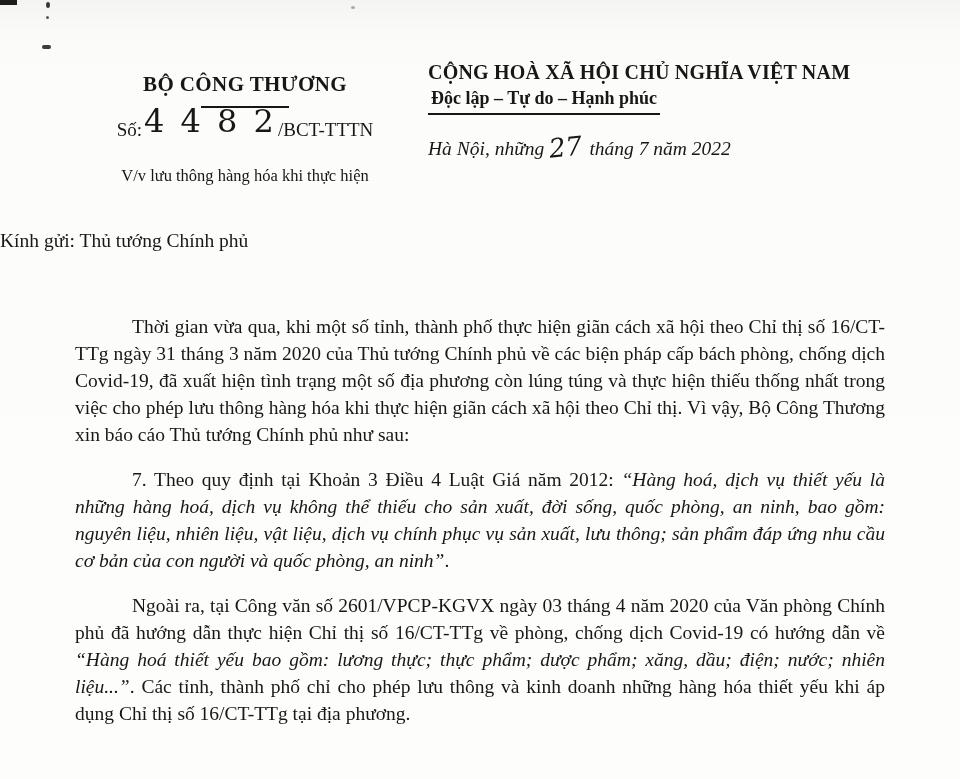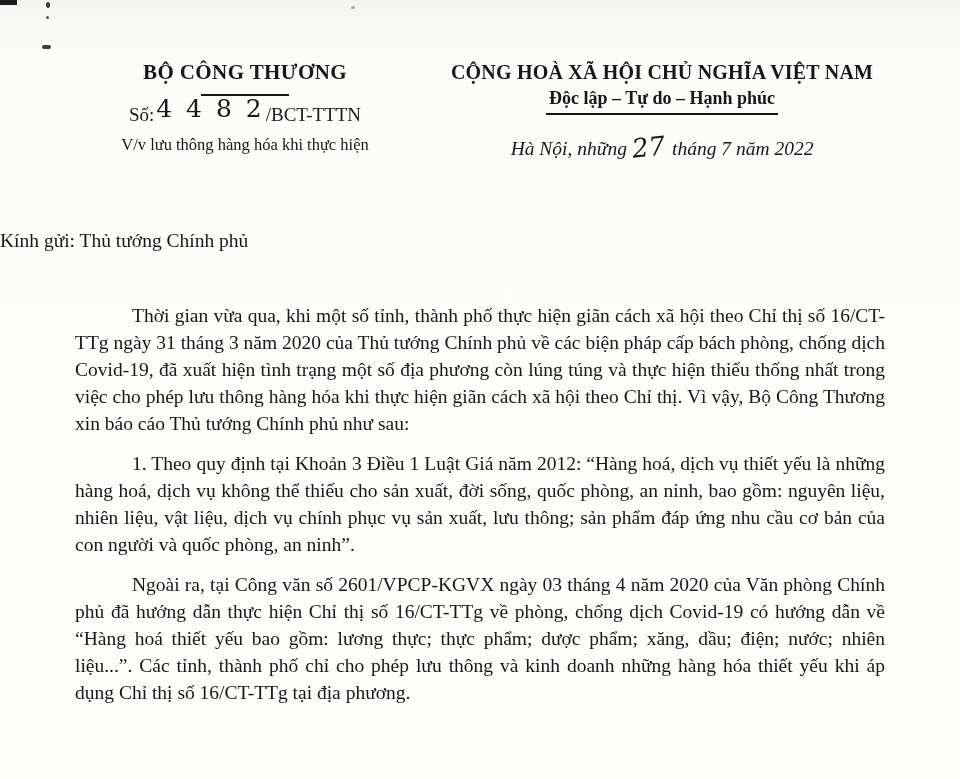--- a/index.html
+++ b/index.html
@@ -13,32 +13,32 @@
   }
   
   .speck{position:absolute;background:#2a2a2a;}
   .corner-mark{left:0;top:0;width:17px;height:5px;background:#1c1c1c;}
   .dot-a{left:46px;top:2px;width:4px;height:6px;border-radius:50%;background:#3a3a3a;}
   .dot-b{left:46px;top:16px;width:3px;height:3px;border-radius:50%;background:#555;}
   .dash-a{left:42px;top:45px;width:9px;height:4px;border-radius:2px;background:#3d3d3d;}
   .dot-c{left:351px;top:6px;width:4px;height:3px;border-radius:50%;background:#a9a9a4;}
 
   
-  .hdr-left{position:absolute;left:72px;top:60px;width:346px;text-align:center;}
+  .hdr-left{position:absolute;left:72px;top:72px;width:346px;text-align:center;}
   .org-name{font-size:21px;font-weight:bold;letter-spacing:0.4px;line-height:25px;}
   .org-rule{width:88px;height:2px;background:#161616;margin:9px auto 2px auto;}
   .so-line{font-size:19px;line-height:30px;margin-top:1px;white-space:nowrap;}
   .so-stamp{
     font-family:"DejaVu Serif", serif;
-    font-size:25px;letter-spacing:3px;
+    font-size:32px;letter-spacing:3px;
     position:relative;top:-4px;padding:0 1px 0 2px;
   }
-  .subject{font-size:16.5px;line-height:20.5px;margin-top:5px;}
+  .subject{font-size:16.5px;line-height:20.5px;margin-top:21px;}
 
-  .hdr-right{position:absolute;left:428px;top:60px;width:468px;text-align:center;}
+  .hdr-right{position:absolute;left:428px;top:60px;width:468px;text-align:left;}
   .nat-title{font-size:20px;font-weight:bold;letter-spacing:0.2px;line-height:24px;white-space:nowrap;}
   .motto-wrap{margin-top:4px;}
   .motto{
     display:inline-block;font-size:18px;font-weight:bold;
     padding:0 3px 5px 3px;border-bottom:2px solid #161616;line-height:20px;
   }
   .date-line{margin-top:21px;font-style:italic;font-size:19.5px;white-space:nowrap;}
   .date-day{
     display:inline-block;font-size:26px;line-height:20px;
     margin:0 7px 0 5px;transform:rotate(-6deg);position:relative;top:1px;
@@ -47,22 +47,22 @@
 
   .salutation{
     position:absolute;left:0;top:230px;width:100%;
     font-size:19.5px;
   }
 
   .body-block{
     position:absolute;left:75px;top:295px;width:810px;
     font-size:19.5px;line-height:27px;text-align:justify;
   }
-  .body-block p{margin:7px 0 13px 0;text-indent:57px;}
-  .seg-italic{}
+  .body-block p{margin:18px 0 13px 0;text-indent:57px;}
+  .seg-italic{font-style:italic;}
 </style>
 </head>
 <body>
 
 <div class="page">
 
   <div class="speck corner-mark"></div>
   <div class="speck dot-a"></div>
   <div class="speck dot-b"></div>
   <div class="speck dash-a"></div>
@@ -80,17 +80,17 @@
   <div class="hdr-right">
     <div class="nat-title">CỘNG HOÀ XÃ HỘI CHỦ NGHĨA VIỆT NAM</div>
     <div class="motto-wrap"><span class="motto">Độc lập – Tự do – Hạnh phúc</span></div>
     <div class="date-line"><span>Hà Nội, những</span><span class="date-day">27</span><span>tháng 7 năm 2022</span></div>
   </div>
 
   <div class="salutation">Kính gửi: Thủ tướng Chính phủ</div>
 
   <div class="body-block">
     <p><span>Thời gian vừa qua, khi một số tỉnh, thành phố thực hiện giãn cách xã hội theo Chỉ thị số 16/CT-TTg ngày 31 tháng 3 năm 2020 của Thủ tướng Chính phủ về các biện pháp cấp bách phòng, chống dịch Covid-19, đã xuất hiện tình trạng một số địa phương còn lúng túng và thực hiện thiếu thống nhất trong việc cho phép lưu thông hàng hóa khi thực hiện giãn cách xã hội theo Chỉ thị. Vì vậy, Bộ Công Thương xin báo cáo Thủ tướng Chính phủ như sau:</span></p>
-    <p><span>1. Theo quy định tại Khoản 3 Điều 1 Luật Giá năm 2012: </span><span class="seg-italic">“Hàng hoá, dịch vụ thiết yếu là những hàng hoá, dịch vụ không thể thiếu cho sản xuất, đời sống, quốc phòng, an ninh, bao gồm: nguyên liệu, nhiên liệu, vật liệu, dịch vụ chính phục vụ sản xuất, lưu thông; sản phẩm đáp ứng nhu cầu cơ bản của con người và quốc phòng, an ninh”</span><span>.</span></p>
+    <p><span>7. Theo quy định tại Khoản 3 Điều 4 Luật Giá năm 2012: </span><span class="seg-italic">“Hàng hoá, dịch vụ thiết yếu là những hàng hoá, dịch vụ không thể thiếu cho sản xuất, đời sống, quốc phòng, an ninh, bao gồm: nguyên liệu, nhiên liệu, vật liệu, dịch vụ chính phục vụ sản xuất, lưu thông; sản phẩm đáp ứng nhu cầu cơ bản của con người và quốc phòng, an ninh”</span><span>.</span></p>
     <p><span>Ngoài ra, tại Công văn số 2601/VPCP-KGVX ngày 03 tháng 4 năm 2020 của Văn phòng Chính phủ đã hướng dẫn thực hiện Chỉ thị số 16/CT-TTg về phòng, chống dịch Covid-19 có hướng dẫn về </span><span class="seg-italic">“Hàng hoá thiết yếu bao gồm: lương thực; thực phẩm; dược phẩm; xăng, dầu; điện; nước; nhiên liệu...”</span><span>. Các tỉnh, thành phố chỉ cho phép lưu thông và kinh doanh những hàng hóa thiết yếu khi áp dụng Chỉ thị số 16/CT-TTg tại địa phương.</span></p>
   </div>
 
 </div>
 
 </body></html>

